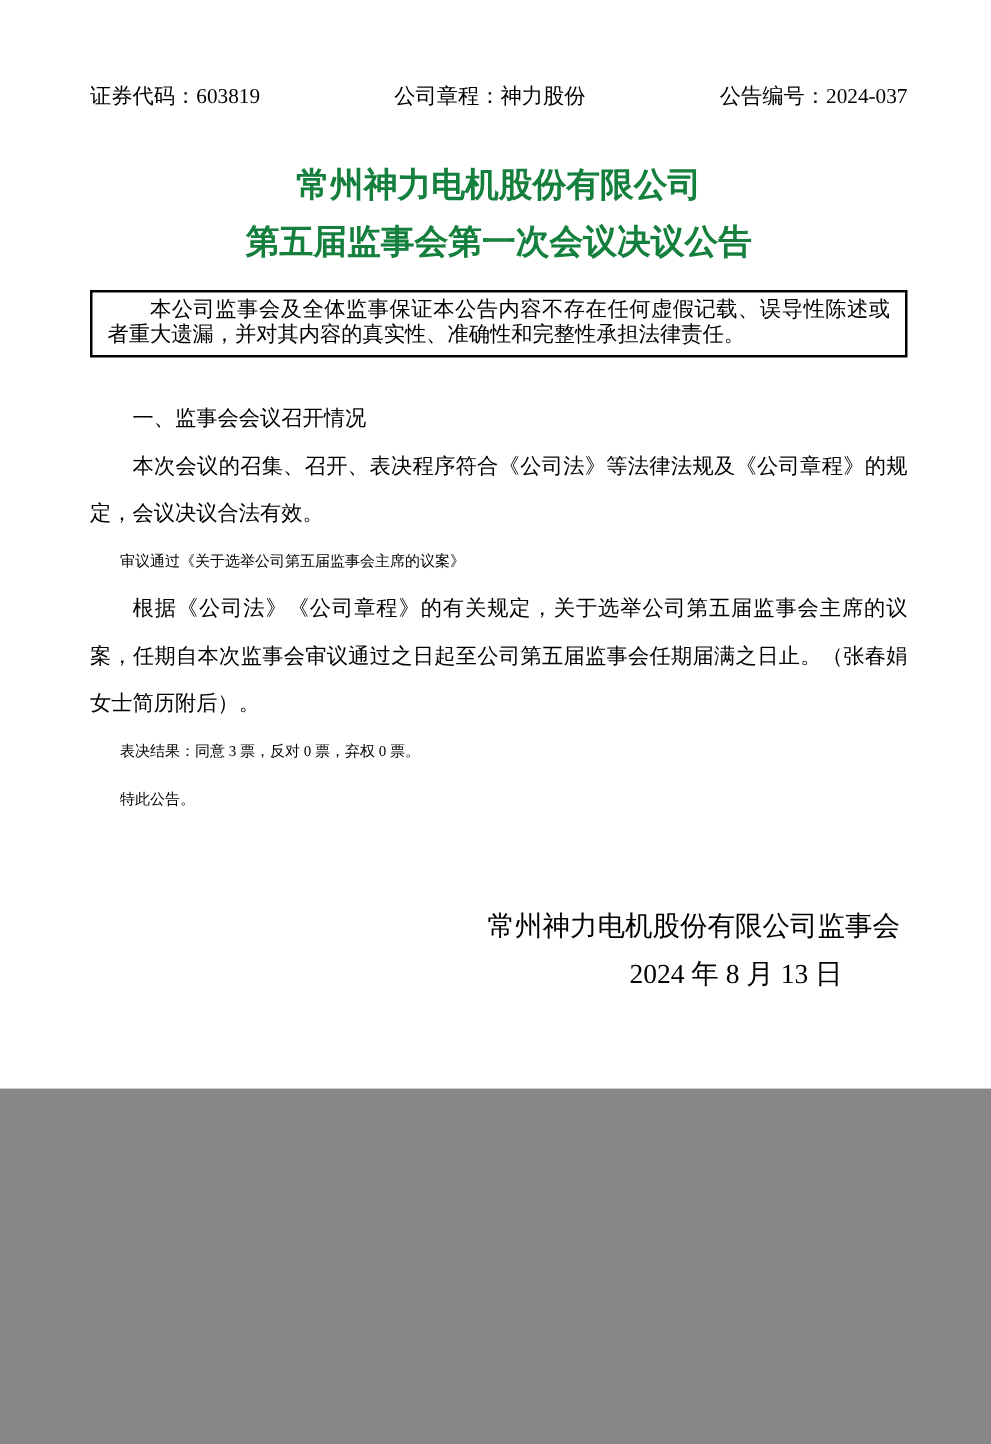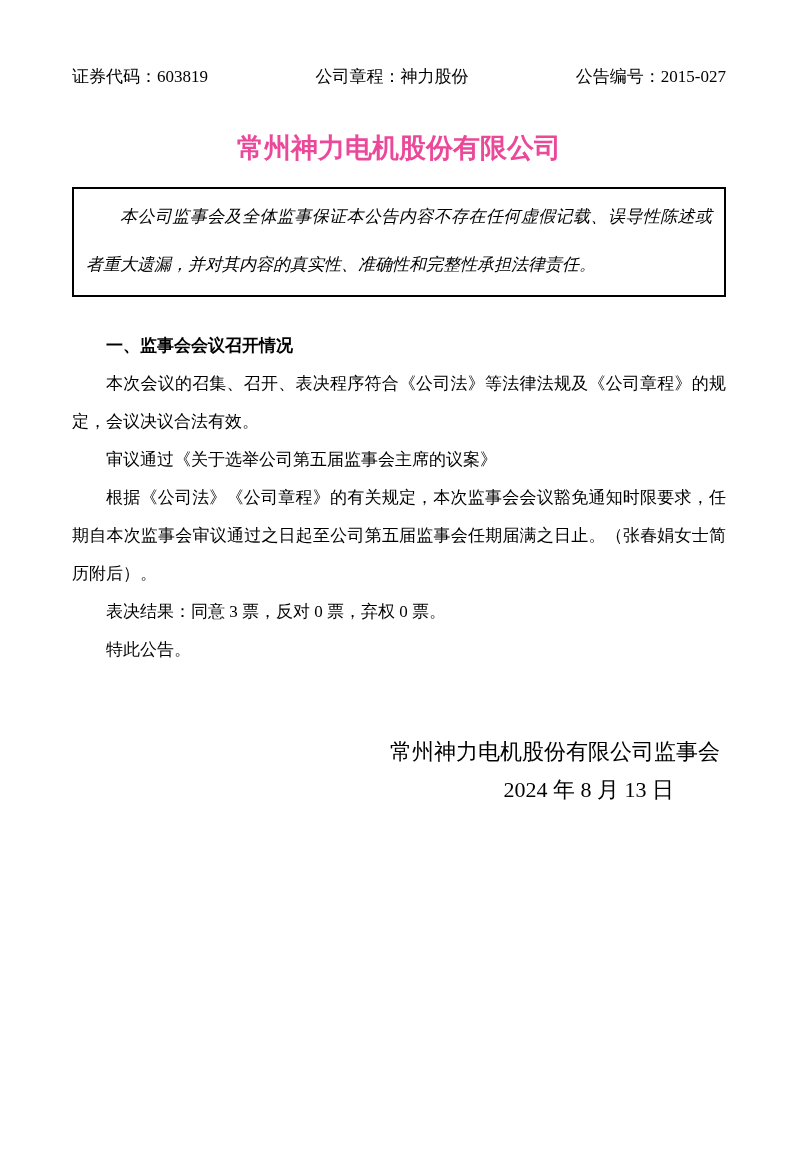--- a/index.html
+++ b/index.html
@@ -3,21 +3,21 @@
 <meta charset="utf-8">
 <style>
   html, body {
     margin: 0;
     padding: 0;
     background: #888;
   }
   .page {
     position: relative;
     width: 793px;
-    height: 1155px;
+    height: 871px;
     margin: 0 auto;
     background: #ffffff;
     box-sizing: border-box;
     padding: 66px 67px 0 72px;
     font-family: "Liberation Serif", "DejaVu Serif", serif;
     color: #000000;
     overflow: hidden;
   }
   .header-row {
     display: flex;
@@ -36,45 +36,44 @@
     line-height: 45px;
   }
   .disclaimer-box {
     margin-top: 16px;
     border: 2px solid #000000;
     padding: 4px 12px 6px 12px;
   }
   .disclaimer-box p {
     margin: 0;
     font-size: 17px;
-    line-height: 48px;
+    line-height: 20px;
     text-align: justify;
     text-indent: 2em;
-    font-style: italic;
   }
   .sec-heading {
     margin: 0;
     margin-top: 30px;
     font-size: 17px;
     line-height: 38px;
-    font-weight: bold;
+    font-weight: normal;
     text-indent: 2em;
   }
   .para {
     margin: 0;
     font-size: 17px;
     line-height: 38px;
     text-align: justify;
     text-indent: 2em;
   }
   .gap-1 { margin-top: 27px; }
   .gap-2 { margin-top: 27px; }
   .single-line {
     margin: 0;
-    font-size: 17px;
+    font-size: 12px;
     line-height: 38px;
     text-indent: 2em;
   }
   .footer {
     margin-top: 64px;
     font-size: 22px;
     line-height: 38px;
   }
   .footer .company {
     text-align: right;
@@ -86,36 +85,37 @@
   }
 </style>
 </head>
 <body>
 
 <div class="page">
 
   <div class="header-row">
     <span>证券代码：603819</span>
     <span>公司章程：神力股份</span>
-    <span>公告编号：2015-027</span>
+    <span>公告编号：2024-037</span>
   </div>
 
-  <div class="doc-title" style="color: #ec4899;">
+  <div class="doc-title" style="color: #15803d;">
     <div>常州神力电机股份有限公司</div>
+    <div>第五届监事会第一次会议决议公告</div>
   </div>
 
   <div class="disclaimer-box">
     <p>本公司监事会及全体监事保证本公告内容不存在任何虚假记载、误导性陈述或者重大遗漏，并对其内容的真实性、准确性和完整性承担法律责任。</p>
   </div>
 
   <p class="sec-heading">一、监事会会议召开情况</p>
   <p class="para">本次会议的召集、召开、表决程序符合《公司法》等法律法规及《公司章程》的规定，会议决议合法有效。</p>
 
   <p class="single-line">审议通过《关于选举公司第五届监事会主席的议案》</p>
-  <p class="para">根据《公司法》《公司章程》的有关规定，本次监事会会议豁免通知时限要求，任期自本次监事会审议通过之日起至公司第五届监事会任期届满之日止。（张春娟女士简历附后）。</p>
+  <p class="para">根据《公司法》《公司章程》的有关规定，关于选举公司第五届监事会主席的议案，任期自本次监事会审议通过之日起至公司第五届监事会任期届满之日止。（张春娟女士简历附后）。</p>
 
   <p class="single-line gap-2">表决结果：同意 3 票，反对 0 票，弃权 0 票。</p>
 
   <p class="single-line gap-2">特此公告。</p>
 
   <div class="footer">
     <div class="company">常州神力电机股份有限公司监事会</div>
     <div class="date">2024 年 8 月 13 日</div>
   </div>
 

